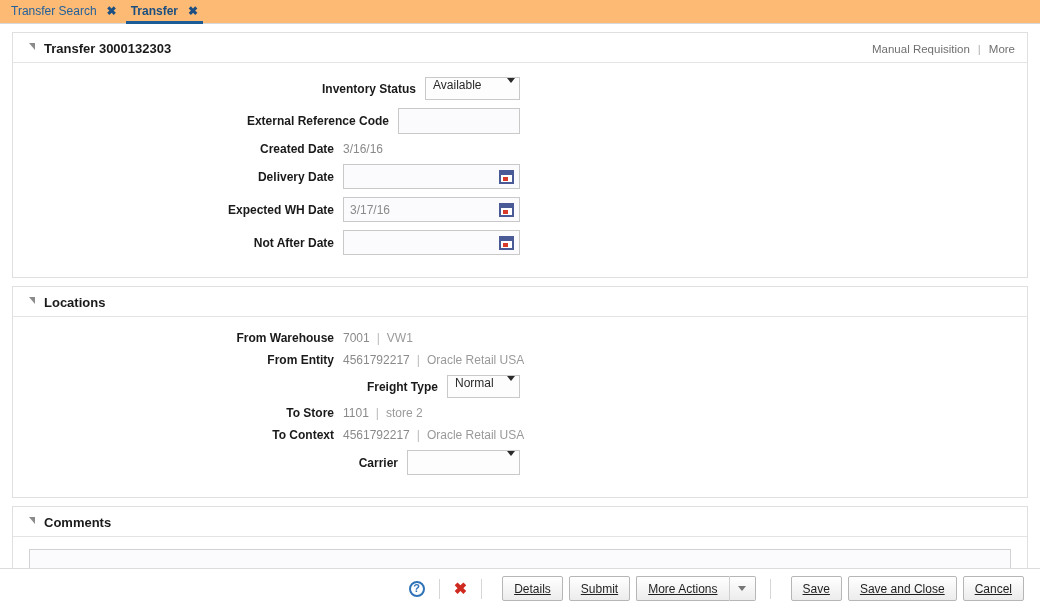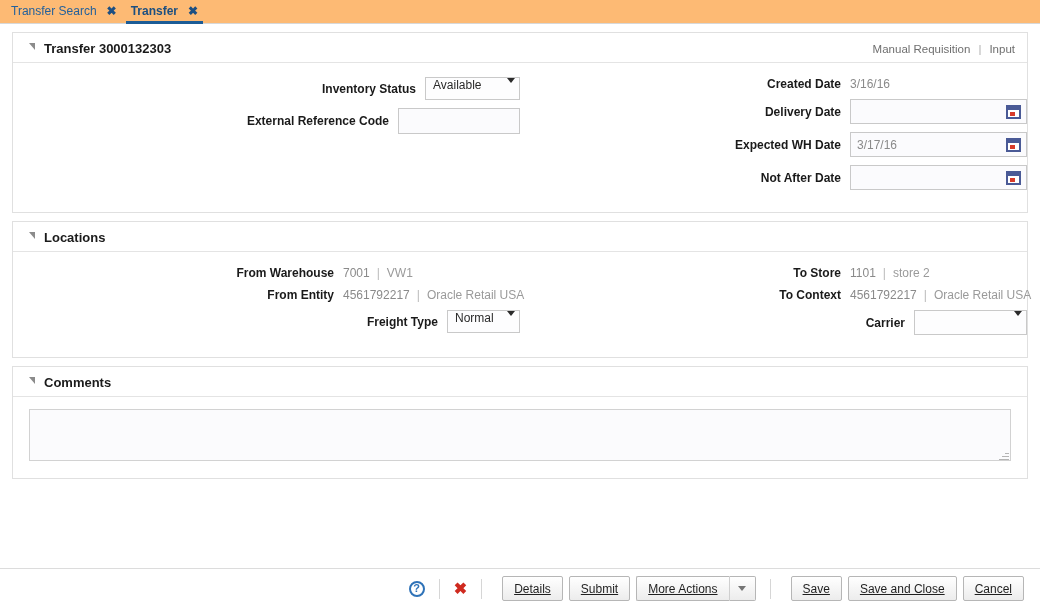--- a/index.html
+++ b/index.html
@@ -107,20 +107,21 @@
     align-items: center;
   }
   .header-links .sep {
     margin: 0 8px;
     color: #b0b0b0;
   }
 
   .panel-body {
     display: flex;
     padding: 14px 0 14px 0;
+    flex-direction: column;
   }
   .col {
     width: 50%;
     box-sizing: border-box;
   }
 
   .field-row {
     display: flex;
     align-items: center;
     justify-content: flex-end;
@@ -385,21 +386,21 @@
 
   <div class="panel">
     <div class="panel-header">
       <div class="panel-title-wrap">
         <span class="disclosure"></span>
         <span class="panel-title">Transfer 3000132303</span>
       </div>
       <div class="header-links">
         <span>Manual Requisition</span>
         <span class="sep">|</span>
-        <span>Input</span>
+        <span>More</span>
       </div>
     </div>
 
     <div class="panel-body">
 
       <div class="col">
         <div class="field-row">
           <div class="field-label" style="width:190px">Inventory Status</div>
           <div class="field-value">
             <div class="select" style="width:95px">

